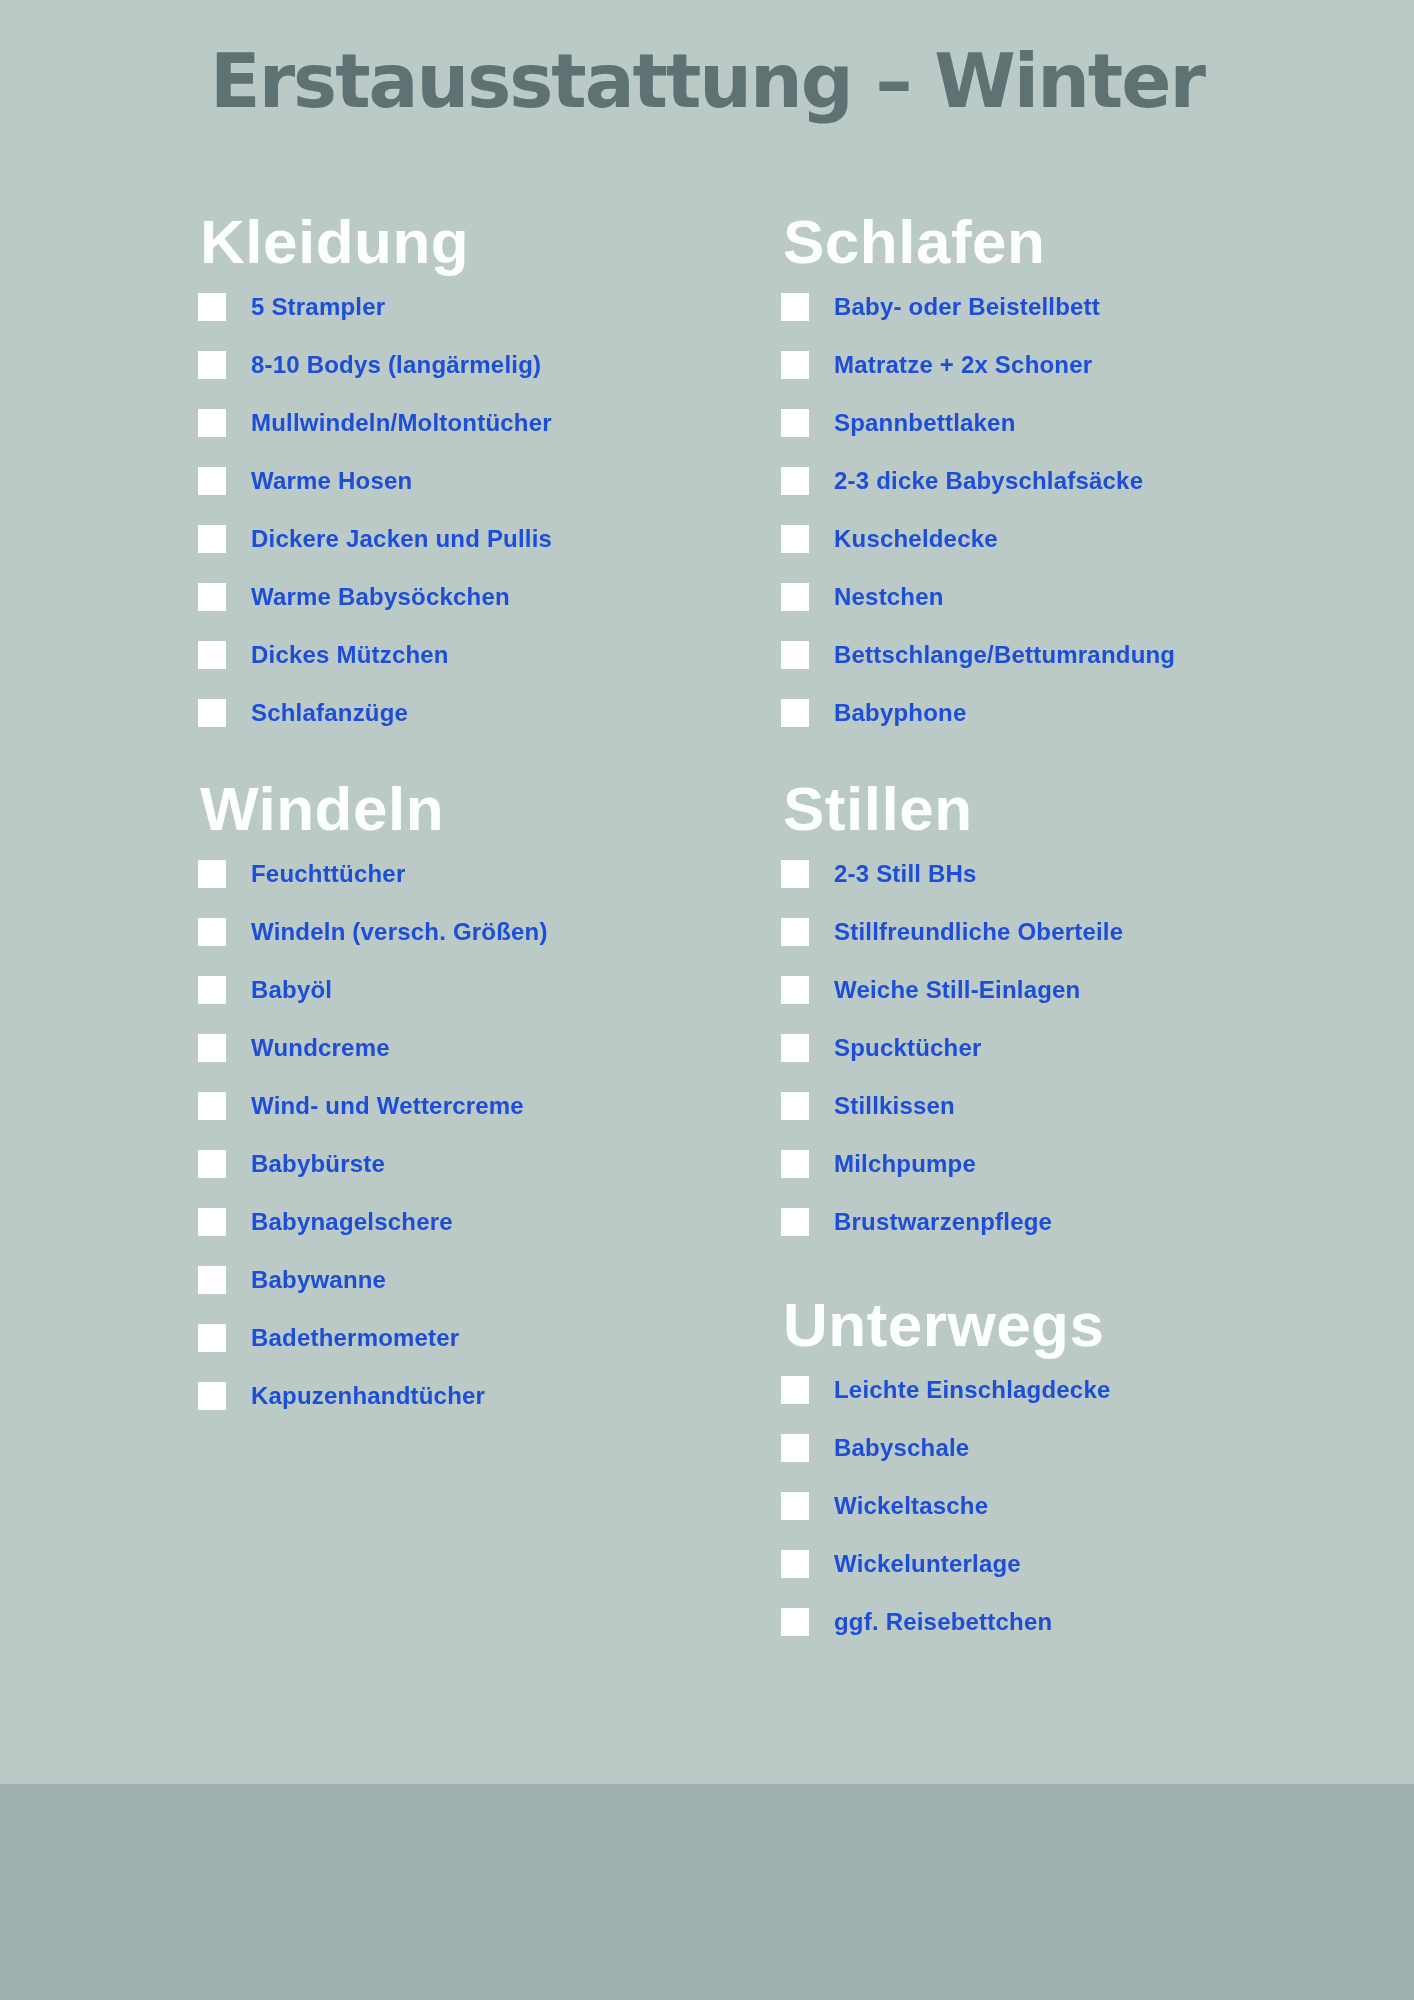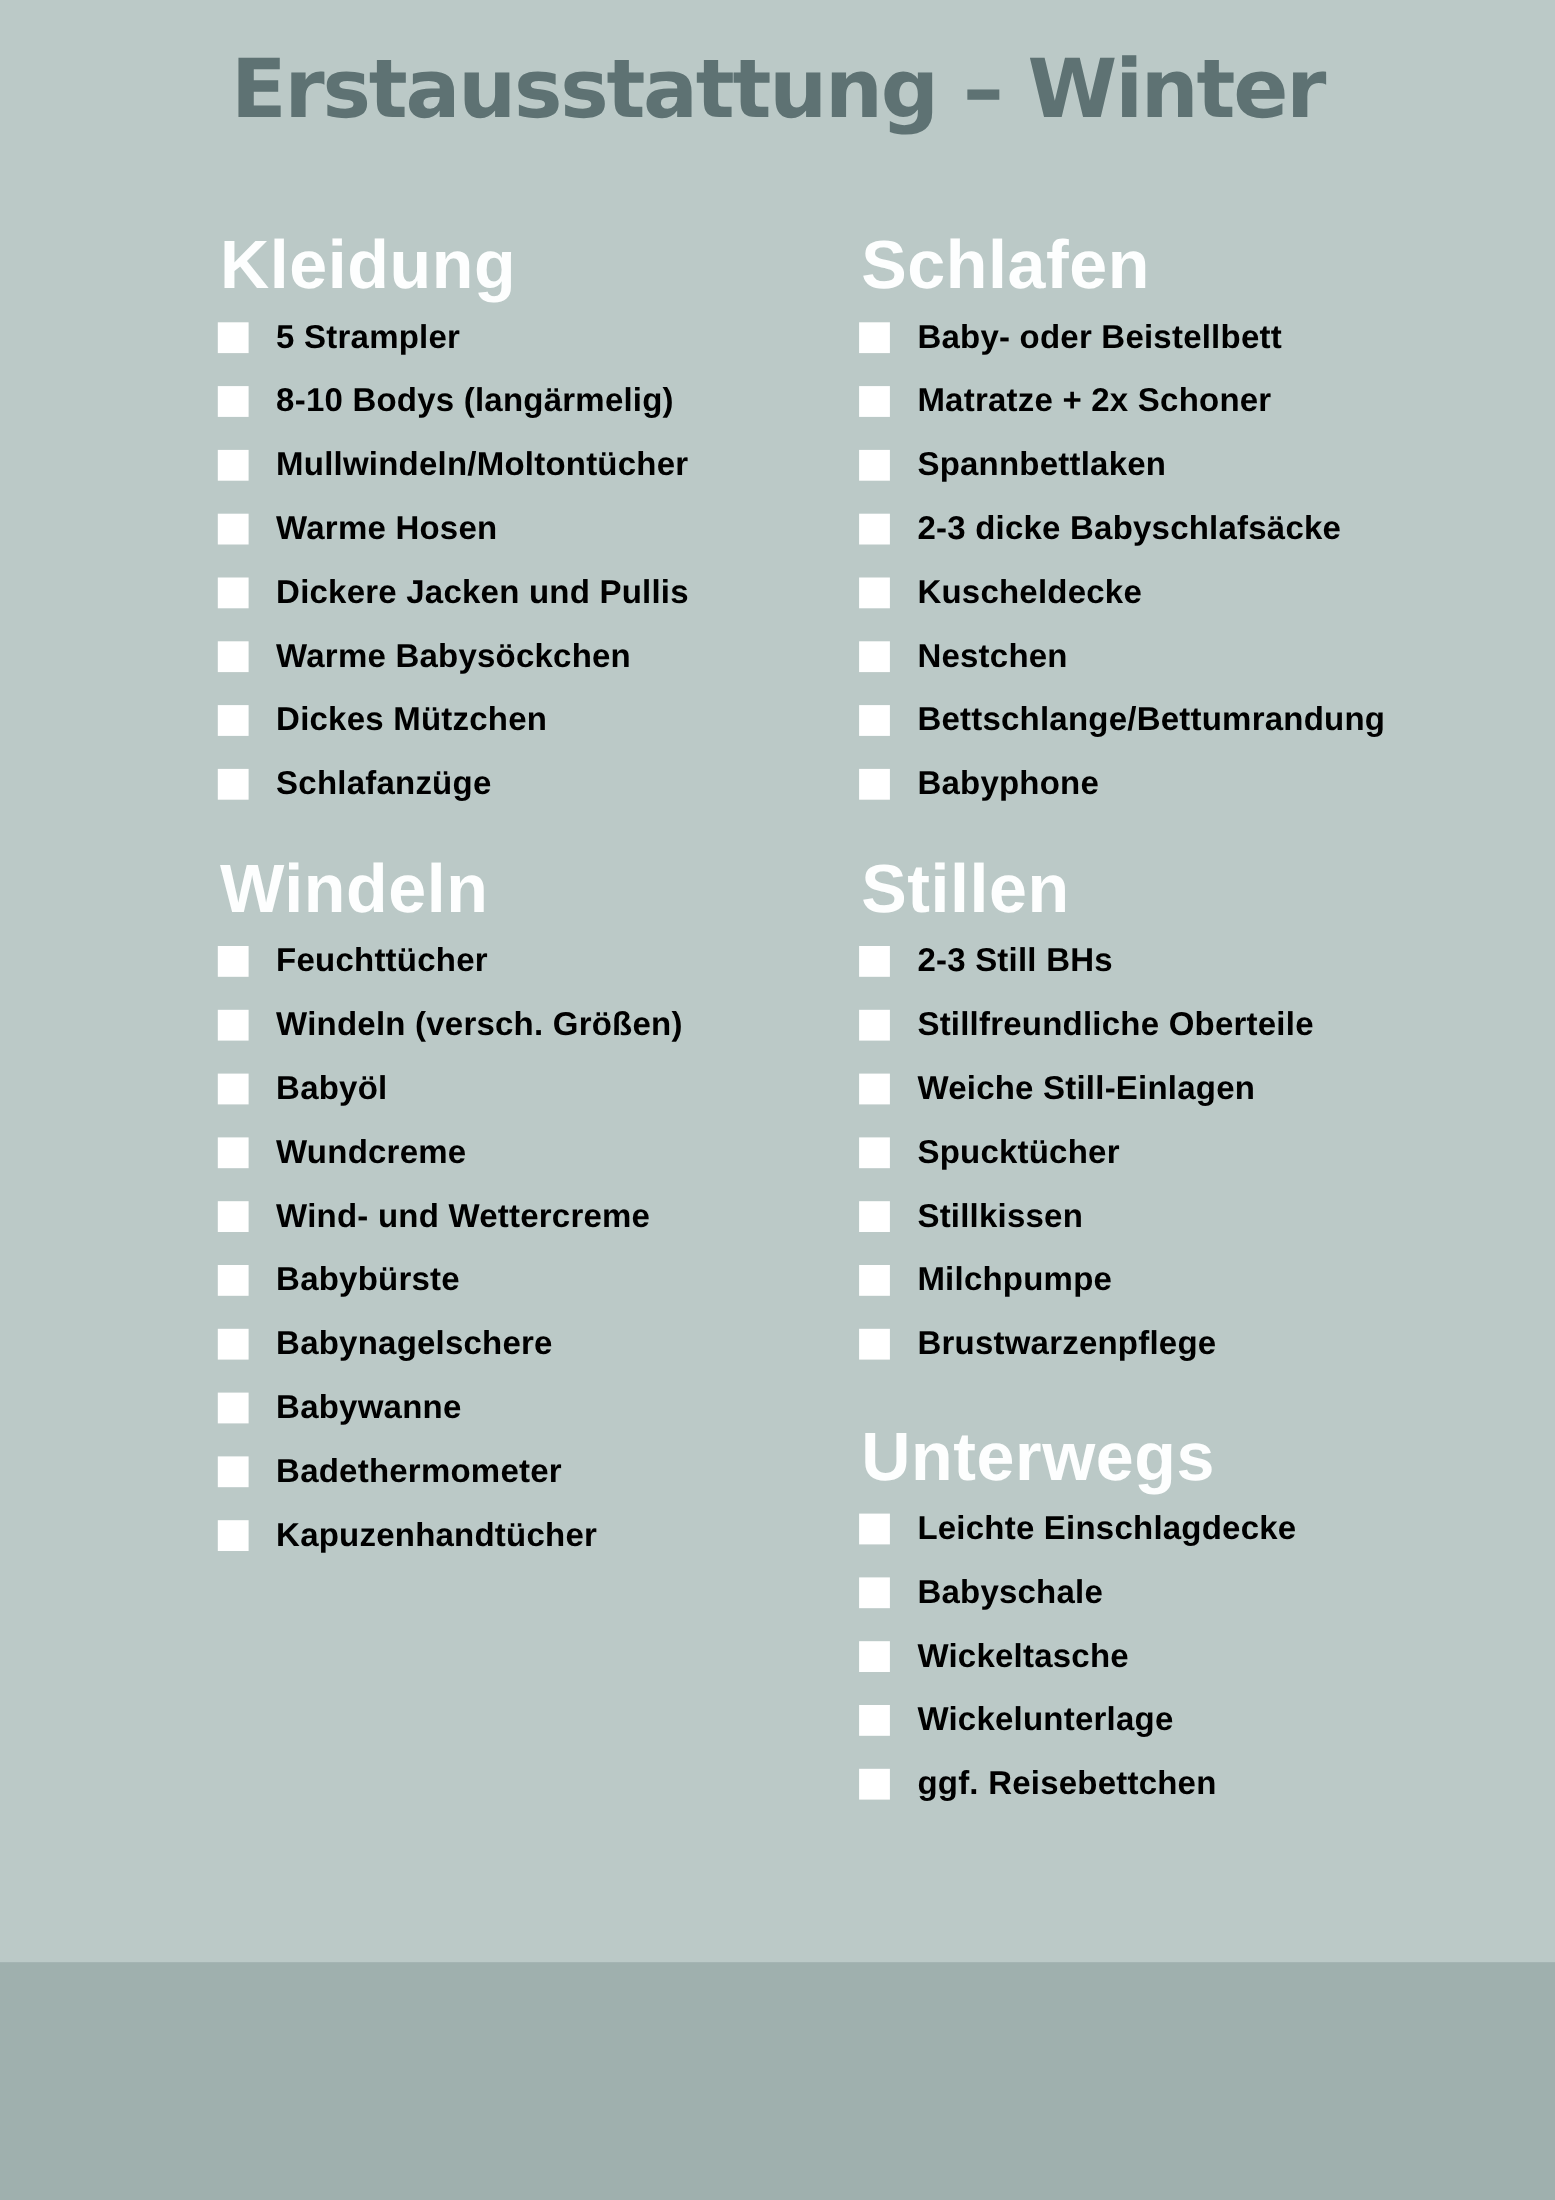--- a/index.html
+++ b/index.html
@@ -43,23 +43,23 @@
     height:28px;
     margin-bottom:30px;
   }
   .checkbox {
     flex:0 0 28px;
     width:28px; height:28px;
     background:#ffffff;
   }
   .label {
     margin-left:25px;
-    font-size:30px;
-    font-weight:bold;
-    color:#000000;
+    font-size:24px;
+    font-weight:bold;
+    color:#1d4ed8;
     letter-spacing:0.2px;
     white-space:nowrap;
   }
   .footer {
     position:absolute;
     left:0; top:1849px; width:100%;
     display:flex;
     justify-content:center;
     align-items:center;
     gap:26px;

